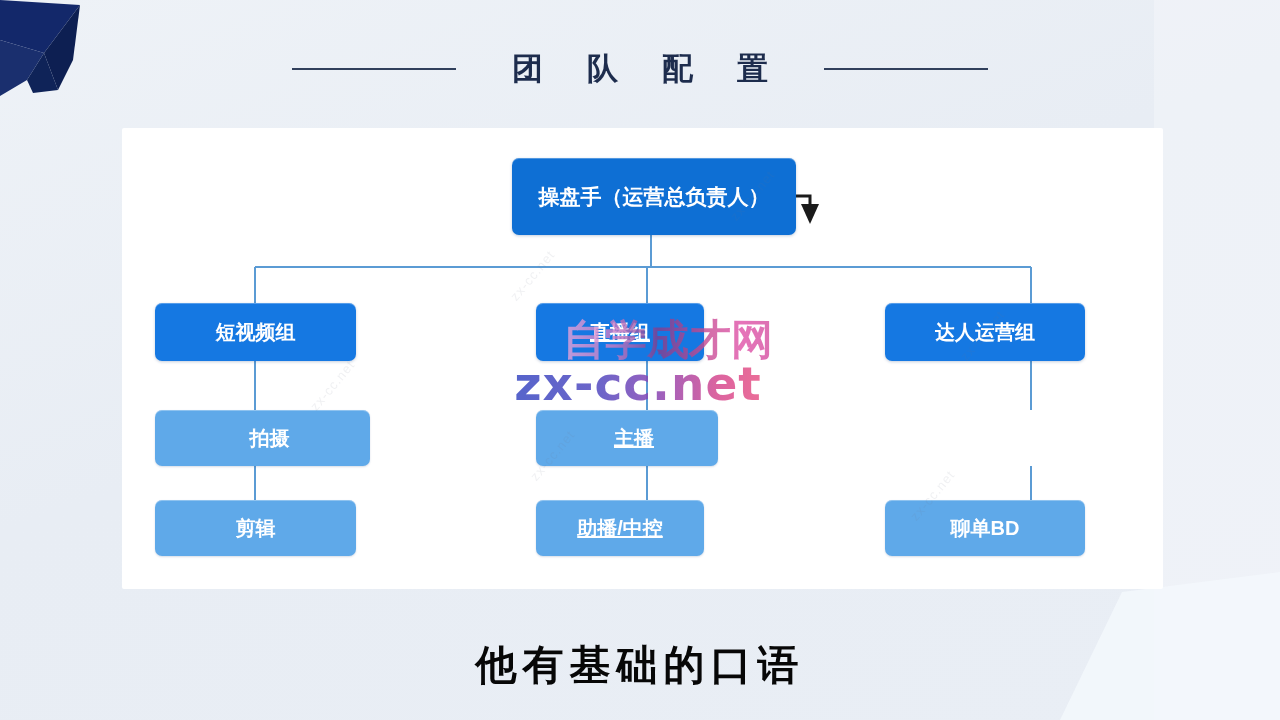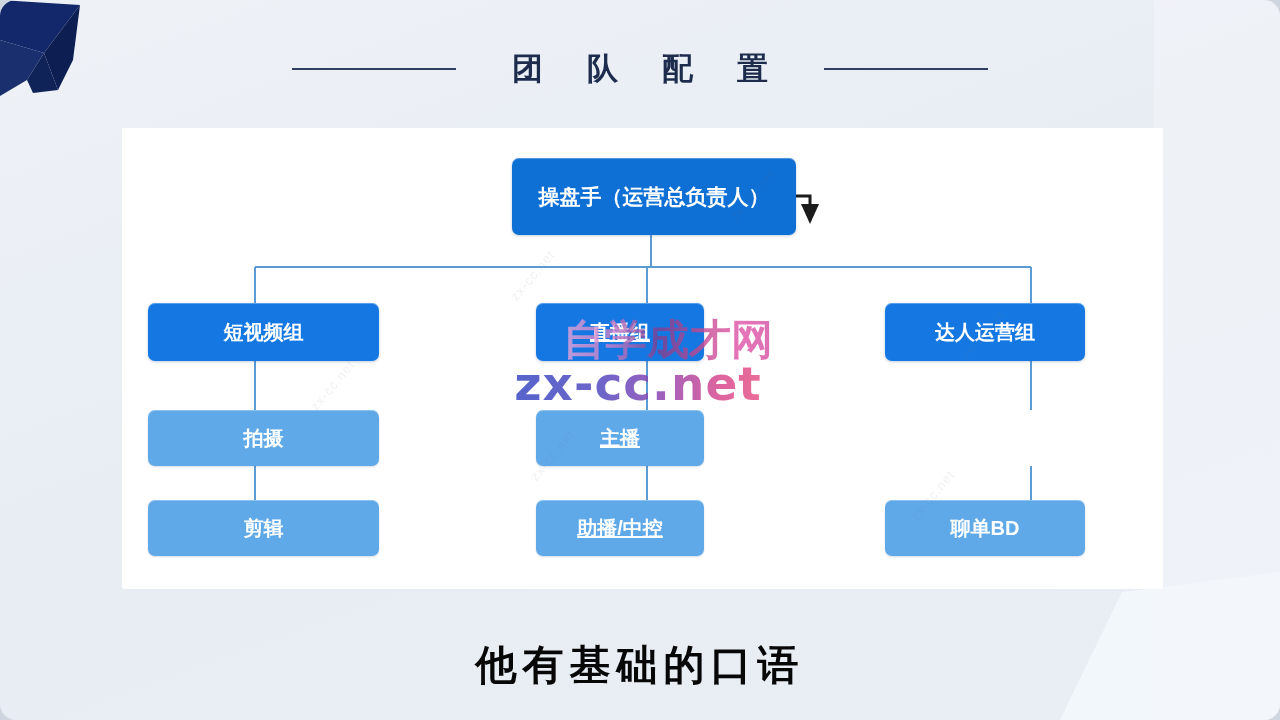--- a/index.html
+++ b/index.html
@@ -1,20 +1,19 @@
 <!DOCTYPE html>
 <html><head>
 <meta charset="utf-8">
 <style>
   html,body{margin:0;padding:0;background:#cfd6df;}
   .stage{
     position:relative;width:1280px;height:720px;overflow:hidden;
     background:linear-gradient(160deg,#eef2f7 0%,#e8edf4 45%,#e9eef5 100%);
     font-family:"Liberation Sans","DejaVu Sans",sans-serif;
-    border-radius:16px;
   }
   
   .header{position:absolute;top:44px;left:0;right:0;height:50px;
     display:flex;align-items:center;justify-content:center;gap:56px;}
   .header .rule{width:164px;height:2px;background:#31405c;}
   .slide-title{
     font-family:"Liberation Serif","DejaVu Serif",serif;
     font-size:31px;font-weight:700;color:#1d2c4d;
     letter-spacing:44px;margin-right:-44px;white-space:nowrap;
   }
@@ -24,24 +23,24 @@
   
   .connectors{position:absolute;left:0;top:0;width:1280px;height:720px;pointer-events:none;}
   
   .box{position:absolute;display:flex;align-items:center;justify-content:center;
     color:#fff;font-weight:700;text-align:center;border-radius:7px;
     box-shadow:inset 0 1px 0 rgba(255,255,255,.28), 0 1px 3px rgba(20,60,120,.25);}
   .box.root{left:512px;top:158px;width:284px;height:77px;background:#0e6fd4;font-size:21px;}
   .box.group{top:303px;height:58px;background:#1578e2;font-size:20px;}
   .box.child{height:56px;background:#5fa9e9;font-size:20px;
     box-shadow:inset 0 1px 0 rgba(255,255,255,.30), 0 1px 2px rgba(20,60,120,.18);}
-  .col-l{left:148px;width:231px;font-family:Liberation Mono, monospace;}
+  .col-l{left:155px;width:201px;font-family:Liberation Mono, monospace;}
   .col-m{left:536px;width:168px;text-decoration:underline;}
   .col-r{left:885px;width:200px;}
-  .row-1{top:410px;} .row-2{top:500px;}
+  .row-1{top:410px;padding-left:14px;} .row-2{top:500px;}
   
   .wm-cn{position:absolute;left:668px;top:312px;transform:translateX(-50%);
     font-size:42px;font-weight:700;white-space:nowrap;opacity:.8;z-index:6;
     background:linear-gradient(90deg,#e9a6dc 0%,#c77ac4 25%,#7e3f90 45%,#c2498f 65%,#e052a8 85%,#d44da0 100%);
     -webkit-background-clip:text;background-clip:text;color:transparent;}
   .wm-url{position:absolute;left:638px;top:356px;transform:translateX(-50%);
     font-size:47px;font-weight:700;letter-spacing:1px;white-space:nowrap;opacity:.88;z-index:6;
     font-family:"DejaVu Sans",sans-serif;
     background:linear-gradient(90deg,#3f4fc4 0%,#5a50c2 35%,#8e4bb5 58%,#d84f93 82%,#e85a8a 100%);
     -webkit-background-clip:text;background-clip:text;color:transparent;}

